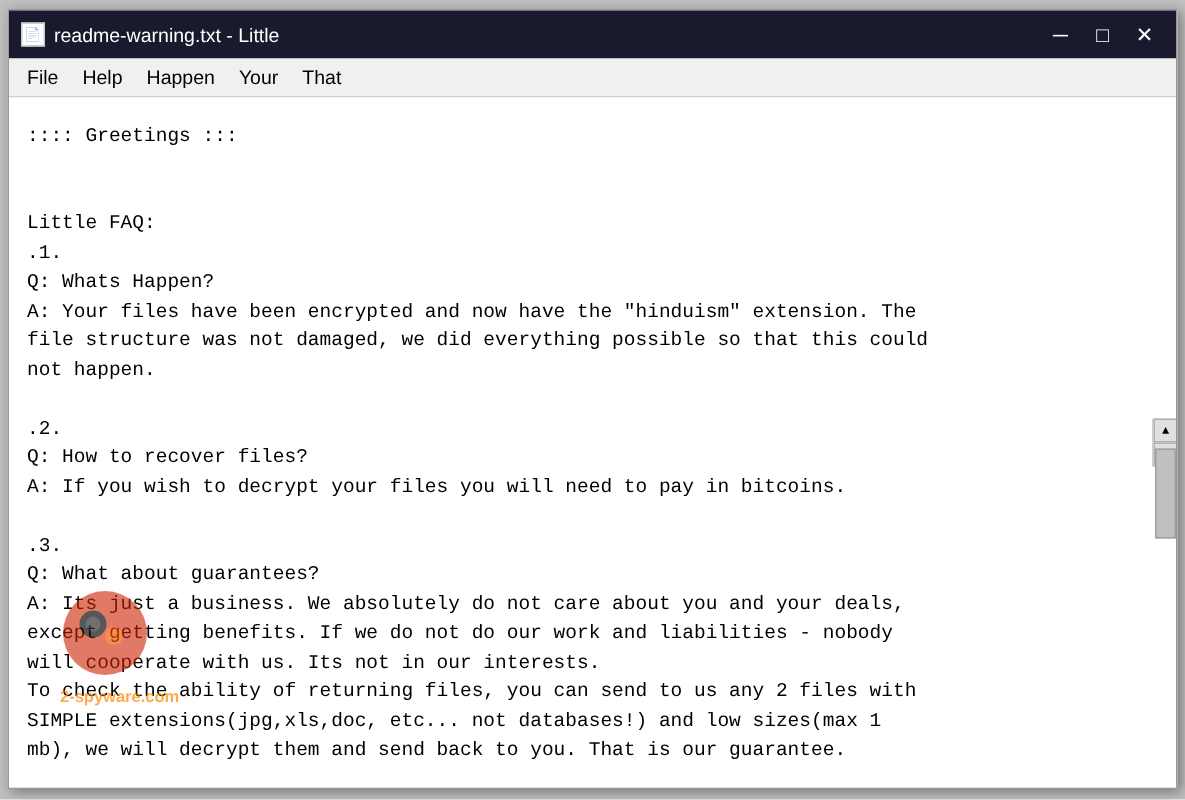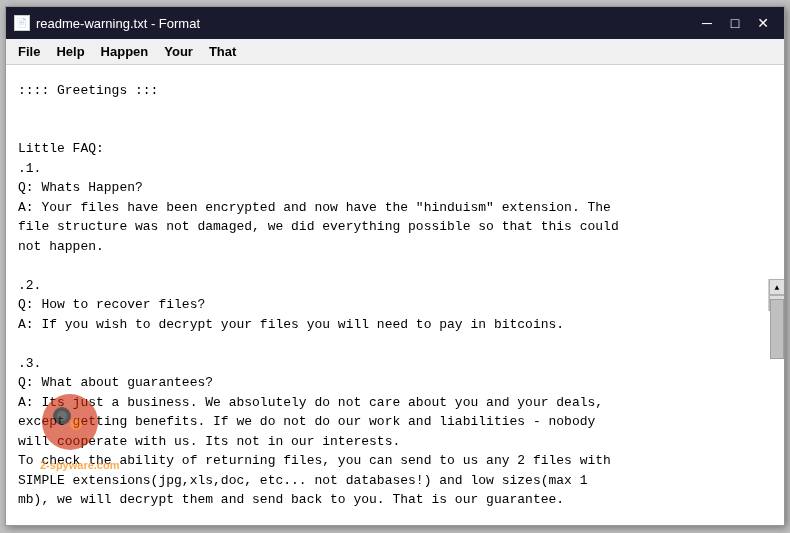--- a/index.html
+++ b/index.html
@@ -82,21 +82,20 @@
     }
 
     .menu-bar {
       background: #f0f0f0;
       display: flex;
       align-items: center;
       padding: 2px 4px;
       height: 26px;
       flex-shrink: 0;
       border-bottom: 1px solid #d0d0d0;
-      font-weight: bold;
     }
 
     .menu-item {
       padding: 2px 8px;
       font-family: 'Segoe UI', Arial, sans-serif;
       font-size: 13px;
       color: #000;
       cursor: pointer;
     }
 
@@ -173,21 +172,21 @@
   </style>
 </head>
 <body>
 
 <div class="window-container" style="position:relative;">
   <div class="window">
 
     <div class="title-bar">
       <div class="title-bar-left">
         <div class="title-icon">📄</div>
-        <span class="title-text">readme-warning.txt - Format</span>
+        <span class="title-text">readme-warning.txt - Little</span>
       </div>
       <div class="title-buttons">
         <button class="title-btn">─</button>
         <button class="title-btn">□</button>
         <button class="title-btn close">✕</button>
       </div>
     </div>
 
     <div class="menu-bar">
       <span class="menu-item">File</span>

